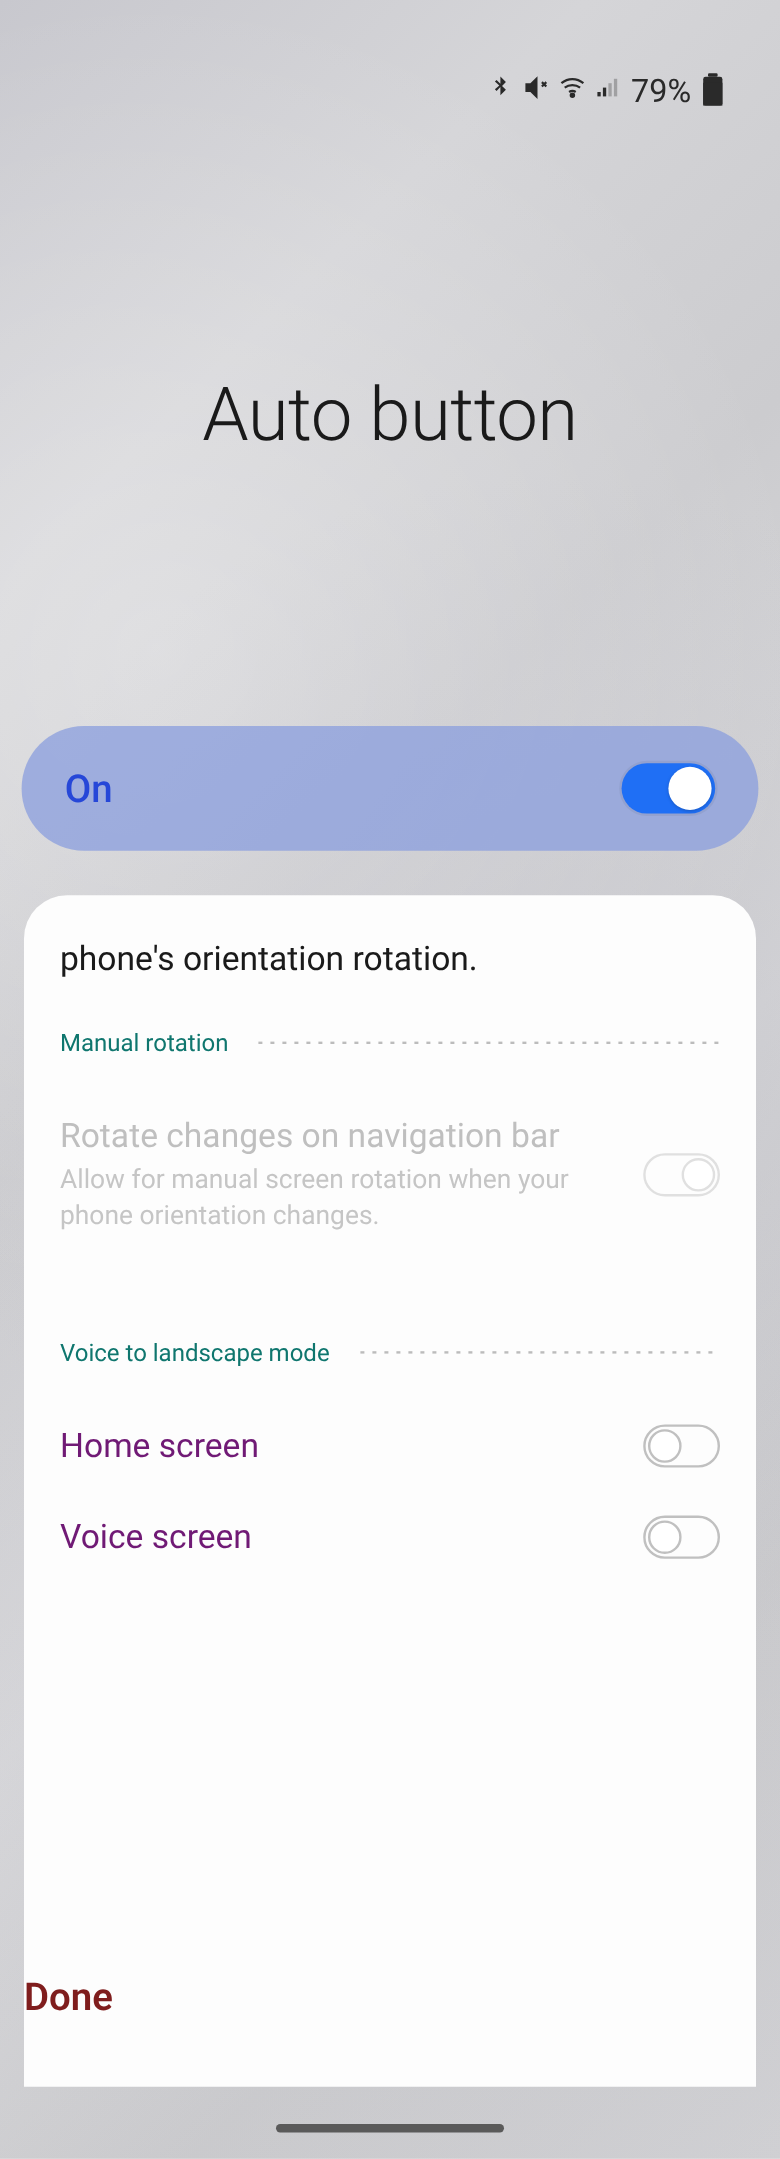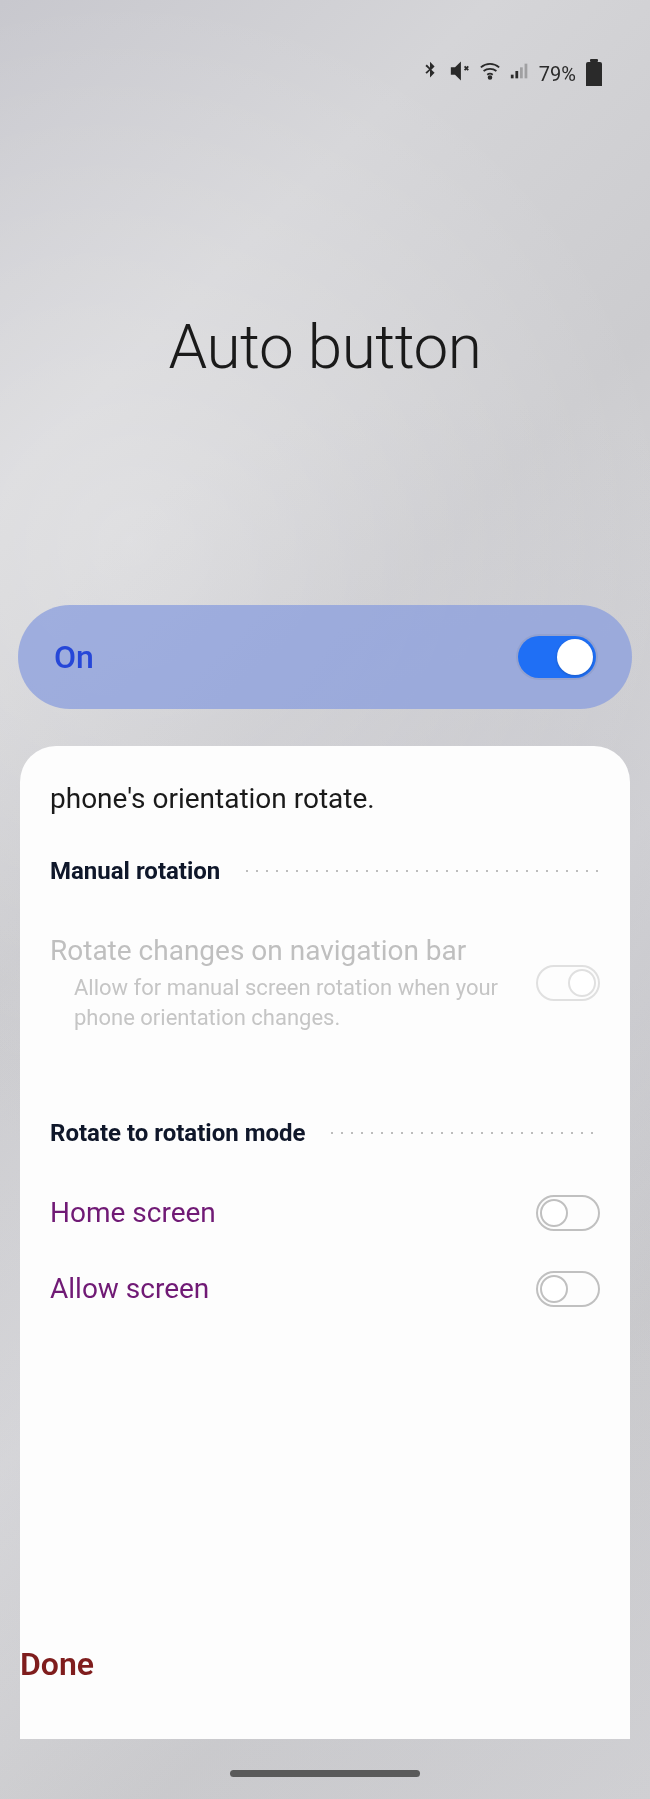--- a/index.html
+++ b/index.html
@@ -23,21 +23,21 @@
       position: absolute;
       top: 60px;
       right: 48px;
       display: flex;
       align-items: center;
       gap: 8px;
       color: #2a2a2a;
       font-size: 24px;
     }
     .status-bar svg { width: 22px; height: 22px; }
-    .battery-pct { font-size: 20px; font-weight: 400; }
+    .battery-pct { font-size: 27px; font-weight: 400; }
     .battery-icon { width: 16px; height: 24px; background: #2a2a2a; border-radius: 2px; position: relative; margin-left: 2px; }
     .battery-icon::before { content: ''; position: absolute; top: -3px; left: 4px; width: 8px; height: 3px; background: #2a2a2a; border-radius: 1px; }
     .battery-icon::after { content: ''; position: absolute; bottom: 0; left: 0; right: 0; height: 79%; background: #2a2a2a; }
     
     .title {
       position: absolute;
       top: 310px;
       left: 0; right: 0;
       text-align: center;
       font-size: 62px;
@@ -101,23 +101,23 @@
       margin-bottom: 42px;
     }
     .section-header {
       display: flex;
       align-items: center;
       gap: 22px;
       margin-bottom: 28px;
       margin-top: 18px;
     }
     .section-label {
-      color: #0f172a;
-      font-size: 24px;
-      font-weight: 700;
+      color: #0f766e;
+      font-size: 20px;
+      font-weight: 400;
       white-space: nowrap;
     }
     .dotted {
       flex: 1;
       height: 2px;
       background-image: radial-gradient(circle, #bcbcbc 1.5px, transparent 1.5px);
       background-size: 10px 2px;
       background-repeat: repeat-x;
     }
     .setting-row {
@@ -132,21 +132,20 @@
       font-size: 28px;
       color: #701a75;
       line-height: 1.3;
     }
     .setting-title.disabled { color: #bfbfbf; }
     .setting-desc {
       font-size: 22px;
       color: #c5c5c5;
       line-height: 1.35;
       margin-top: 4px;
-      margin-left: 24px;
     }
     .switch-small {
       width: 64px;
       height: 36px;
       border: 2px solid #c0c0c0;
       border-radius: 20px;
       position: relative;
       flex-shrink: 0;
     }
     .switch-small::after {
@@ -221,52 +220,52 @@
 </div>
 
 <div class="title">Auto button</div>
 
 <div class="main-toggle">
   <span class="main-toggle-label">On</span>
   <div class="switch-large"></div>
 </div>
 
 <div class="panel">
-  <div class="intro-text">phone's orientation rotate.</div>
+  <div class="intro-text">phone's orientation rotation.</div>
 
   <div class="section-header">
     <span class="section-label">Manual rotation</span>
     <span class="dotted"></span>
   </div>
 
   <div class="setting-row">
     <div class="setting-text">
       <div class="setting-title disabled">Rotate changes on navigation bar</div>
       <div class="setting-desc">Allow for manual screen rotation when your phone orientation changes.</div>
     </div>
     <div class="switch-small disabled"></div>
   </div>
 
   <div class="spacer-lg"></div>
 
   <div class="section-header">
-    <span class="section-label">Rotate to rotation mode</span>
+    <span class="section-label">Voice to landscape mode</span>
     <span class="dotted"></span>
   </div>
 
   <div class="setting-row">
     <div class="setting-text">
       <div class="setting-title">Home screen</div>
     </div>
     <div class="switch-small"></div>
   </div>
 
   <div class="setting-row">
     <div class="setting-text">
-      <div class="setting-title">Allow screen</div>
+      <div class="setting-title">Voice screen</div>
     </div>
     <div class="switch-small"></div>
   </div>
 
 
   <div class="done-btn">Done</div>
 </div>
 
 <div class="nav-handle"></div>
 

